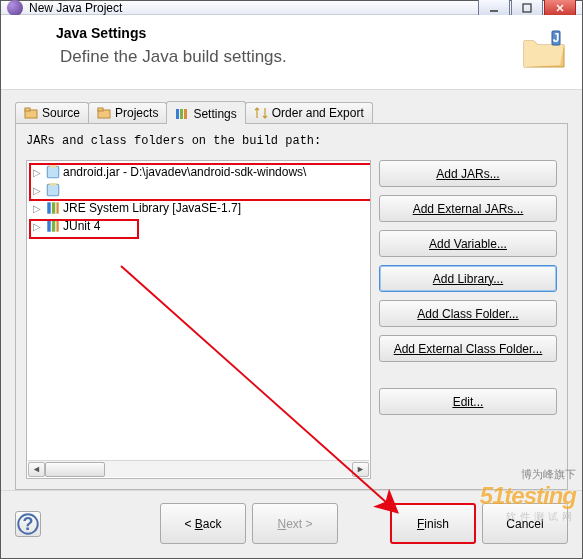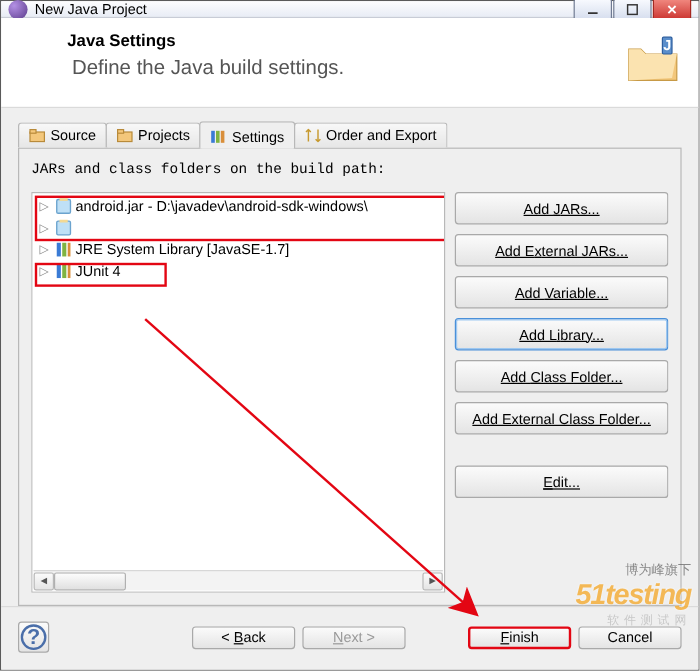--- a/index.html
+++ b/index.html
@@ -44,21 +44,21 @@
 
   .btncol { width: 178px; display: flex; flex-direction: column; gap: 8px; text-decoration: underline; }
   .btncol .spacer { height: 10px; }
   .pbtn { height: 27px; border: 1px solid #a9a9a9; border-radius: 3px; background: linear-gradient(#fbfbfb,#e4e4e4); display: flex; align-items: center; justify-content: center; padding: 0 10px; cursor: pointer; }
   .pbtn.sel { border: 1px solid #4a90d9; box-shadow: 0 0 0 1px #9dc7f0 inset; }
   .mn { text-decoration: underline; }
 
   .footer { border-top: 1px solid #dadada; padding: 12px 14px 14px 14px; background: #efefef; display: flex; align-items: center; position: relative; z-index: 0; }
   .helpbtn { width: 26px; height: 26px; border: 1px solid #a9a9a9; border-radius: 3px; background: linear-gradient(#fbfbfb,#e4e4e4); display: flex; align-items: center; justify-content: center; cursor: pointer; }
   .footer .spacer { flex: 1; }
-  .footer .pbtn { width: 86px; height: 19px; }
+  .footer .pbtn { width: 86px; height: 41px; }
   .navgrp { display: flex; gap: 6px; margin-right: 20px; }
   .fingrp { display: flex; gap: 6px; padding-left: 32px; }
   .pbtn.dis { color: #9a9a9a; }
   .pbtn.finish { border: 2px solid #e30613; }
 
   .arrow-svg { position: absolute; pointer-events: none; z-index: 5; }
 
   .watermark { position: absolute; right: 6px; bottom: 34px; pointer-events: none; z-index: 3; opacity: 0.75; text-align: right; }
   .watermark .w1 { font-size: 11px; color: #666; }
   .watermark .w2 { font-size: 24px; font-style: italic; font-weight: 700; color: #f5a623; letter-spacing: -1px; text-shadow: 0 0 2px #fff; }

